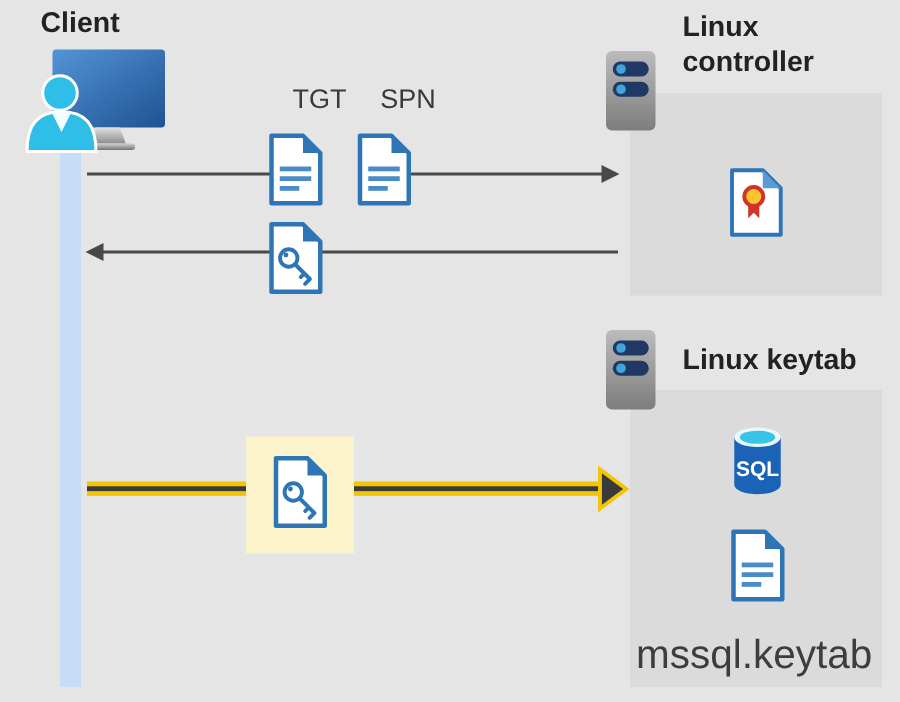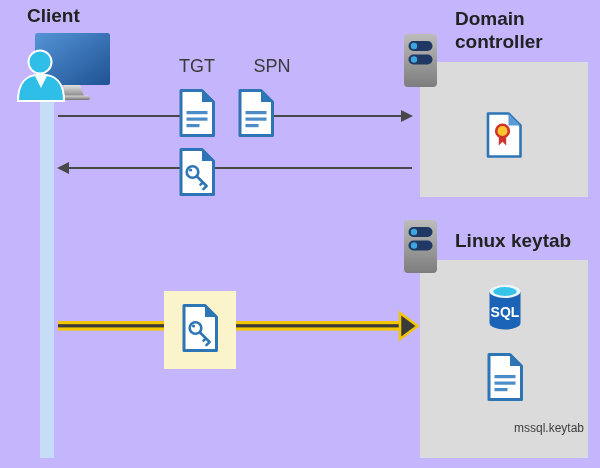--- a/index.html
+++ b/index.html
@@ -1,23 +1,23 @@
 <!DOCTYPE html>
 <html><head>
 <meta charset="utf-8">
 <style>
   html,body{margin:0;padding:0;background:#ffffff;}
   .stage{
-    position:relative;width:600px;height:468px;background:#c4b5fd;overflow:hidden;
+    position:relative;width:600px;height:468px;background:#e5e5e5;overflow:hidden;
     font-family:"Liberation Sans",sans-serif;
   }
   .abs{position:absolute;}
   .node-label{font-weight:700;color:#222222;font-size:19px;line-height:23px;}
   .small-label{font-weight:400;color:#3A3A3A;font-size:18px;line-height:22px;text-align:center;white-space:nowrap;}
-  .file-label{font-weight:400;color:#3D3D3D;font-size:12px;text-align:right;white-space:nowrap;}
+  .file-label{font-weight:400;color:#3D3D3D;font-size:27px;text-align:left;white-space:nowrap;}
   .gray-box{background:#DBDBDB;}
   .timeline{background:#C6DDF8;}
   .hl-box{background:#FBF3C9;}
   .gline{background:#484848;height:2px;}
   .head-right{width:0;height:0;border-top:6px solid transparent;border-bottom:6px solid transparent;border-left:12px solid #484848;}
   .head-left{width:0;height:0;border-top:6px solid transparent;border-bottom:6px solid transparent;border-right:12px solid #484848;}
   svg{display:block;}
   .z1{z-index:1}.z2{z-index:2}.z3{z-index:3}.z4{z-index:4}.z5{z-index:5}.z6{z-index:6}
 </style>
 </head>
@@ -71,21 +71,21 @@
     <rect x="29" y="6" width="75" height="52" rx="2.5" fill="url(#gradMonitor)"></rect>
     <path d="M58 58 L74 58 L78 69 L54 69 Z" fill="url(#gradStand)"></path>
     <rect x="49" y="68.5" width="35" height="4.5" rx="2" fill="url(#gradBase)"></rect>
     <path d="M12 74 C12 56 19 47.5 35 47.5 C51 47.5 58 56 58 74 Z" fill="#2EBEE8" stroke="#fff" stroke-width="2"></path>
     <path d="M28.5 48 L41.5 48 L35 61 Z" fill="#F2FDFF"></path>
     <circle cx="34" cy="35" r="11.5" fill="#2EBEE8" stroke="#fff" stroke-width="2"></circle>
   </svg>
 
   <div class="abs node-label z6" style="left:27px;top:4px;">Client</div>
 
-  <div class="abs small-label z6" style="left:178px;top:55px;width:38px;">TGT</div>
+  <div class="abs small-label z6" style="left:194px;top:55px;width:38px;">TGT</div>
   <div class="abs small-label z6" style="left:237px;top:55px;width:38px;margin-left:16px;">SPN</div>
 
   <svg class="abs z6" style="left:178px;top:88px;" width="38" height="50" viewBox="0 0 38 50">
     <path d="M3 2.5 H24 L35.5 14 V47.5 H3 Z" fill="#fff" stroke="#2E75B6" stroke-width="3" stroke-linejoin="round"></path>
     <path d="M24 2.5 V14 H35.5 Z" fill="#2E75B6"></path>
     <rect x="8.5" y="23" width="21" height="3.2" fill="#4A8BC8"></rect>
     <rect x="8.5" y="29.5" width="21" height="3.2" fill="#4A8BC8"></rect>
     <rect x="8.5" y="36" width="13" height="3.2" fill="#4A8BC8"></rect>
   </svg>
 
@@ -114,21 +114,21 @@
   </svg>
 
   <svg class="abs z6" style="left:403px;top:33px;" width="35" height="55" viewBox="0 0 35 55">
     <rect x="1" y="1" width="33" height="53" rx="4" fill="url(#gradServer)"></rect>
     <rect x="5.5" y="8" width="24" height="10" rx="5" fill="#1F3864"></rect>
     <circle cx="11" cy="13" r="3.2" fill="#41A5DD"></circle>
     <rect x="5.5" y="21.5" width="24" height="10" rx="5" fill="#1F3864"></rect>
     <circle cx="11" cy="26.5" r="3.2" fill="#41A5DD"></circle>
   </svg>
 
-  <div class="abs node-label z6" style="left:455px;top:7px;width:125px;">Domain controller</div>
+  <div class="abs node-label z6" style="left:455px;top:7px;width:125px;">Linux controller</div>
 
   <svg class="abs z6" style="left:485px;top:111px;" width="38" height="48" viewBox="0 0 38 48">
     <path d="M3 2.5 H23.5 L35.5 14.5 V45.5 H3 Z" fill="#fff" stroke="#2E75B6" stroke-width="2.6" stroke-linejoin="round"></path>
     <path d="M23.5 2.5 V14.5 H35.5 Z" fill="#5B9BD5"></path>
     <path d="M13.8 25.5 V34.5 L17.5 30.8 L21.2 34.5 V25.5 Z" fill="#D0332A"></path>
     <circle cx="17.5" cy="20" r="6.3" fill="#FFC52F" stroke="#D0332A" stroke-width="2.6"></circle>
   </svg>
 
   <svg class="abs z6" style="left:403px;top:219px;" width="35" height="55" viewBox="0 0 35 55">
     <rect x="1" y="1" width="33" height="53" rx="4" fill="url(#gradServer)"></rect>

